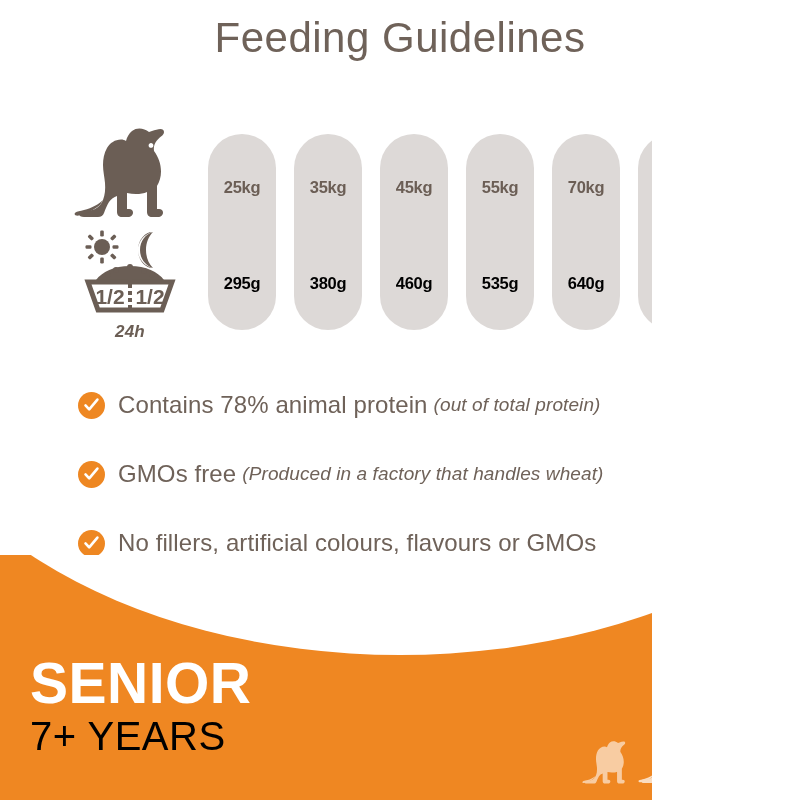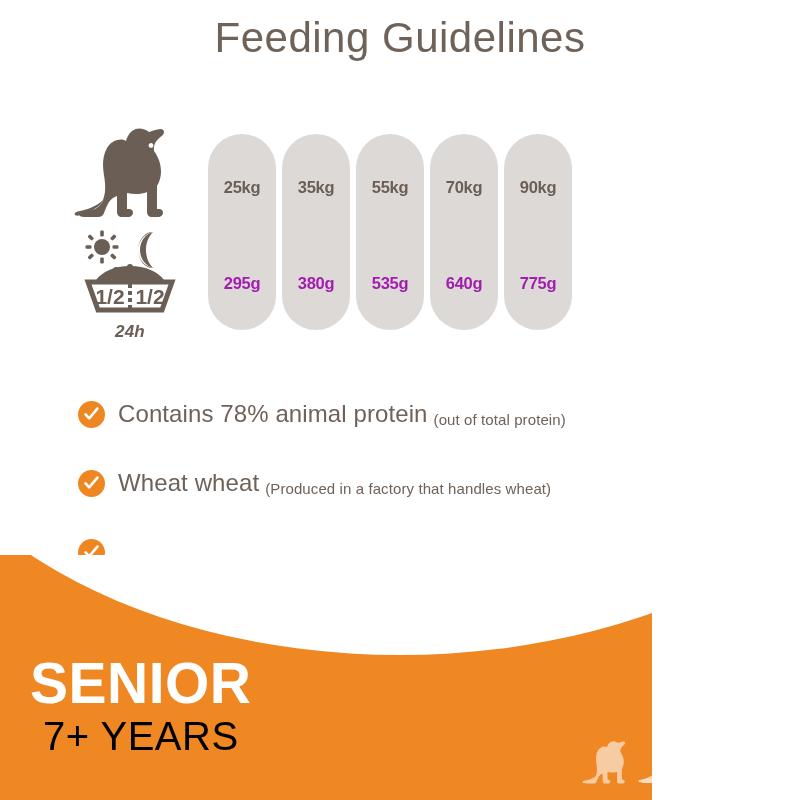--- a/index.html
+++ b/index.html
@@ -48,78 +48,79 @@
     font-size:17px; font-weight:bold; color:#6b5e55;
     letter-spacing:0.2px;
     font-style:italic;
   }
 
   
   #pills {
     position:absolute;
     left:208px; top:8px;
     display:flex;
-    gap:6px;
+    gap:18px;
   }
   .pill {
     position:relative;
     width:68px; height:196px;
     background:#ddd9d7;
     border-radius:34px;
   }
   .pill .weight {
     position:absolute;
     top:44px; left:0; width:100%;
     text-align:center;
     font-size:16.5px; font-weight:bold;
     color:#6b5e55;
     letter-spacing:-0.3px;
   }
   .pill .amount {
     position:absolute;
     top:140px; left:0; width:100%;
     text-align:center;
     font-size:16.5px; font-weight:bold;
-    color:#a21caf;
+    color:#000000;
     letter-spacing:-0.3px;
   }
 
   
   #bullets {
     position:absolute;
     left:78px; top:382px; width:680px;
   }
   .bullet {
     display:flex;
-    align-items:flex-end;
+    align-items:center;
     height:46px;
     margin-bottom:23px;
   }
   .check-icon {
     flex:0 0 auto;
     width:27px; height:27px;
     border-radius:50%;
     background:#ee8722;
     position:relative;
     margin-right:13px;
   }
   .check-icon svg { position:absolute; left:5px; top:5px; }
   .bullet-text {
     font-size:24px;
     color:#6f6259;
     font-weight:400;
     letter-spacing:0.1px;
     white-space:nowrap;
   }
   .bullet-note {
-    font-size:15px;
+    font-size:19px;
     color:#6f6259;
     letter-spacing:0.1px;
     margin-left:6px;
     white-space:nowrap;
+    font-style:italic;
   }
 
   
   #footer-band {
     position:absolute;
     left:0; bottom:0; width:800px; height:245px;
     background:#ef8722;
     overflow:hidden;
   }
   
@@ -127,21 +128,20 @@
     position:absolute;
     left:-110px; top:-545px;
     width:1020px; height:645px;
     background:#ffffff;
     border-radius:50%;
   }
   #footer-text {
     position:absolute;
     left:30px; bottom:42px;
     z-index:3;
-    text-align:center;
   }
   #life-stage {
     font-size:57px;
     font-weight:bold;
     color:#ffffff;
     letter-spacing:0.5px;
     line-height:1.02;
   }
   #life-age {
     font-size:40px;
@@ -251,20 +251,24 @@
       <div class="pill">
         <div class="weight">25kg</div>
         <div class="amount">295g</div>
       </div>
 
       <div class="pill">
         <div class="weight">35kg</div>
         <div class="amount">380g</div>
       </div>
 
+      <div class="pill">
+        <div class="weight">45kg</div>
+        <div class="amount">460g</div>
+      </div>
 
       <div class="pill">
         <div class="weight">55kg</div>
         <div class="amount">535g</div>
       </div>
 
       <div class="pill">
         <div class="weight">70kg</div>
         <div class="amount">640g</div>
       </div>
@@ -289,30 +293,31 @@
       <span class="bullet-text">Contains 78% animal protein</span>
       <span class="bullet-note">(out of total protein)</span>
     </div>
 
     <div class="bullet">
       <span class="check-icon">
         <svg width="17" height="17" viewBox="0 0 17 17">
           <path d="M2.5,8.4 L6.2,12.4 L14.4,2.6" fill="none" stroke="#ffffff" stroke-width="2.6" stroke-linecap="round" stroke-linejoin="round"></path>
         </svg>
       </span>
-      <span class="bullet-text">Wheat wheat</span>
+      <span class="bullet-text">GMOs free</span>
       <span class="bullet-note">(Produced in a factory that handles wheat)</span>
     </div>
 
     <div class="bullet">
       <span class="check-icon">
         <svg width="17" height="17" viewBox="0 0 17 17">
           <path d="M2.5,8.4 L6.2,12.4 L14.4,2.6" fill="none" stroke="#ffffff" stroke-width="2.6" stroke-linecap="round" stroke-linejoin="round"></path>
         </svg>
       </span>
+      <span class="bullet-text">No fillers, artificial colours, flavours or GMOs</span>
       <span class="bullet-note"></span>
     </div>
 
   </div>
 
   <div id="footer-band">
     <div id="footer-curve"></div>
 
     <div id="footer-text">
       <div id="life-stage">SENIOR</div>

